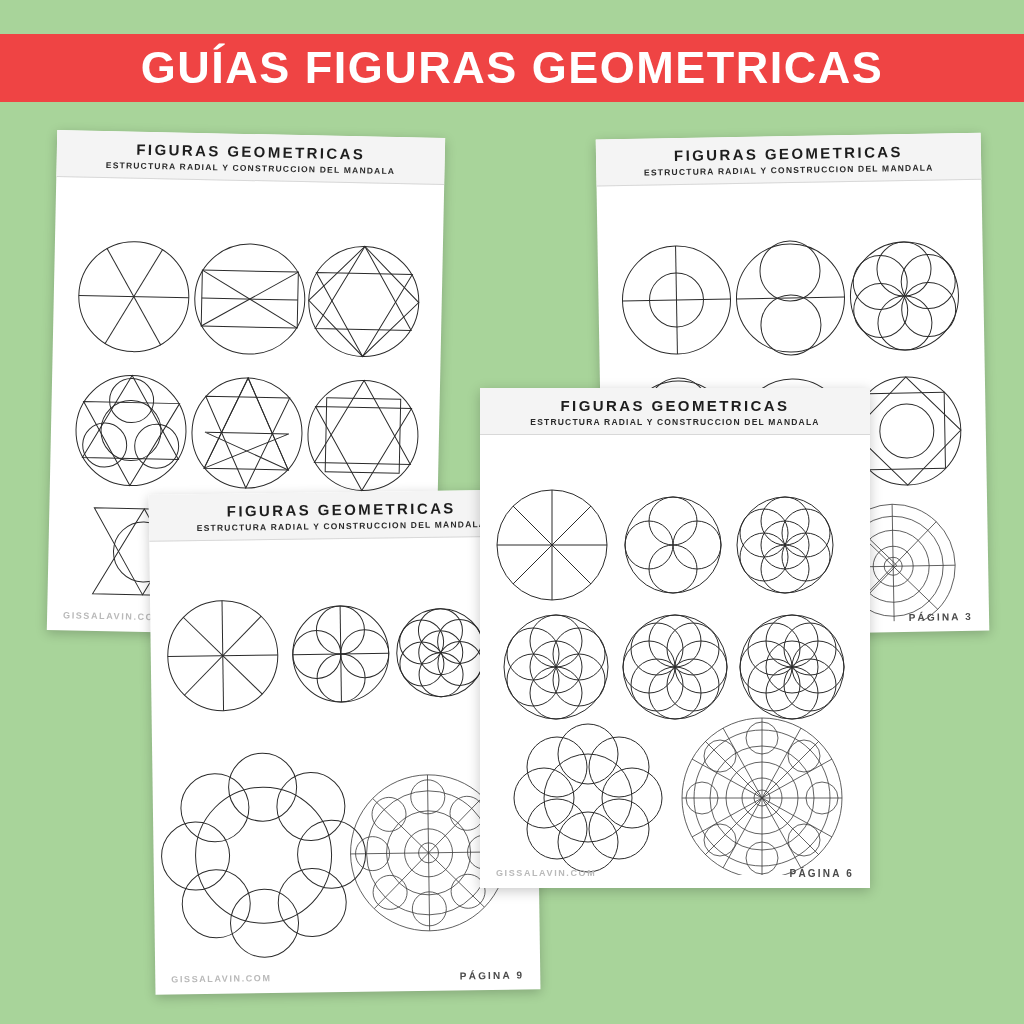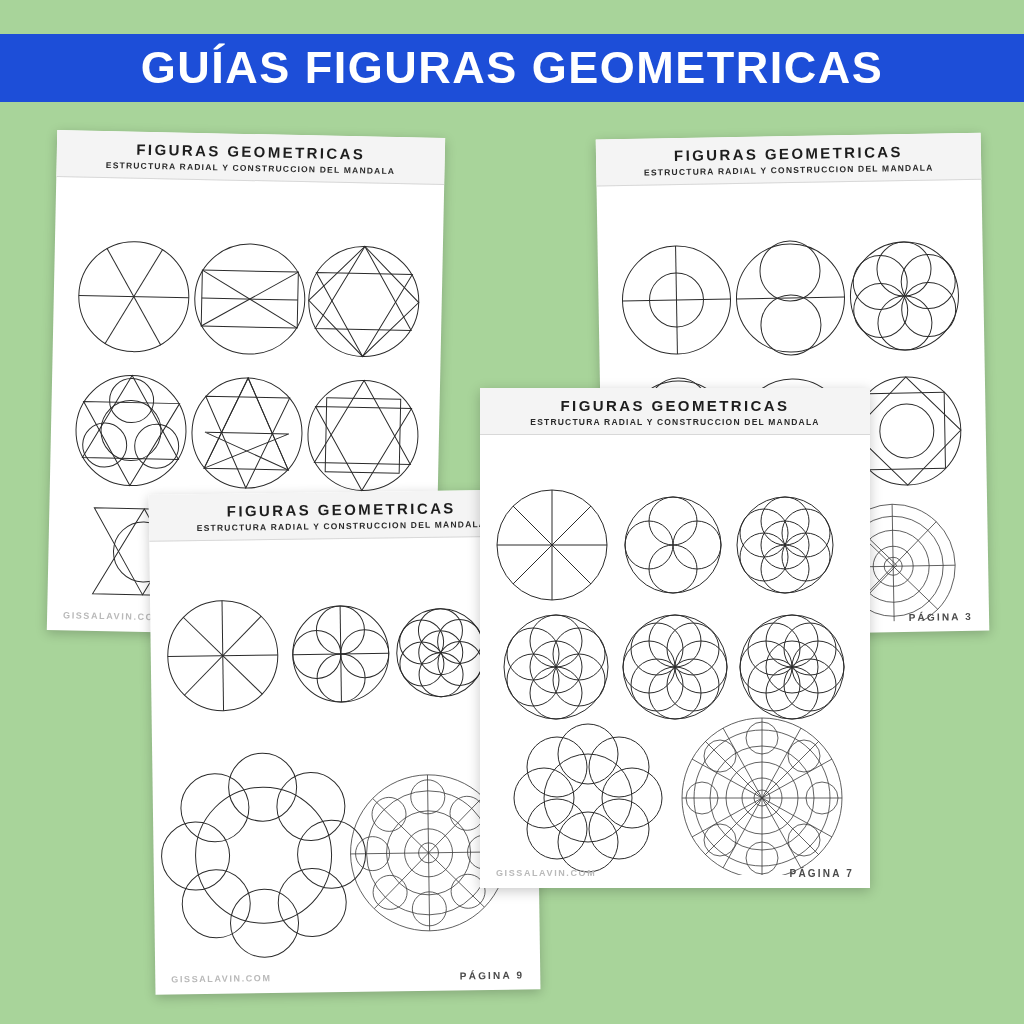--- a/index.html
+++ b/index.html
@@ -6,21 +6,21 @@
   body{
     width:1024px;height:1024px;
     background:#a8d49a;
     font-family:"Liberation Sans", sans-serif;
     overflow:hidden;
     position:relative;
   }
   
   .banner{
     position:absolute;left:0;top:34px;width:1024px;height:68px;
-    background:#1d4ed8;
+    background:#ef4444;
     display:flex;align-items:center;justify-content:center;
   }
   .banner-title{
     color:#ffffff;
     font-size:45px;
     font-weight:bold;
     letter-spacing:1.5px;
     text-transform:uppercase;
     font-family:"Liberation Sans", sans-serif;
     white-space:nowrap;
@@ -401,15 +401,15 @@
           <circle cx="240" cy="321" r="16"></circle>
             <circle cx="324" cy="321" r="16"></circle>
           <circle cx="240" cy="405" r="16"></circle>
             <circle cx="324" cy="405" r="16"></circle>
         </g>
       </g>
     </svg>
   </div>
   <div class="sheet-foot">
     <span class="foot-site">GISSALAVIN.COM</span>
-    <span class="foot-page">PÁGINA 7</span>
+    <span class="foot-page">PÁGINA 6</span>
   </div>
 </div>
 
 </body></html>

